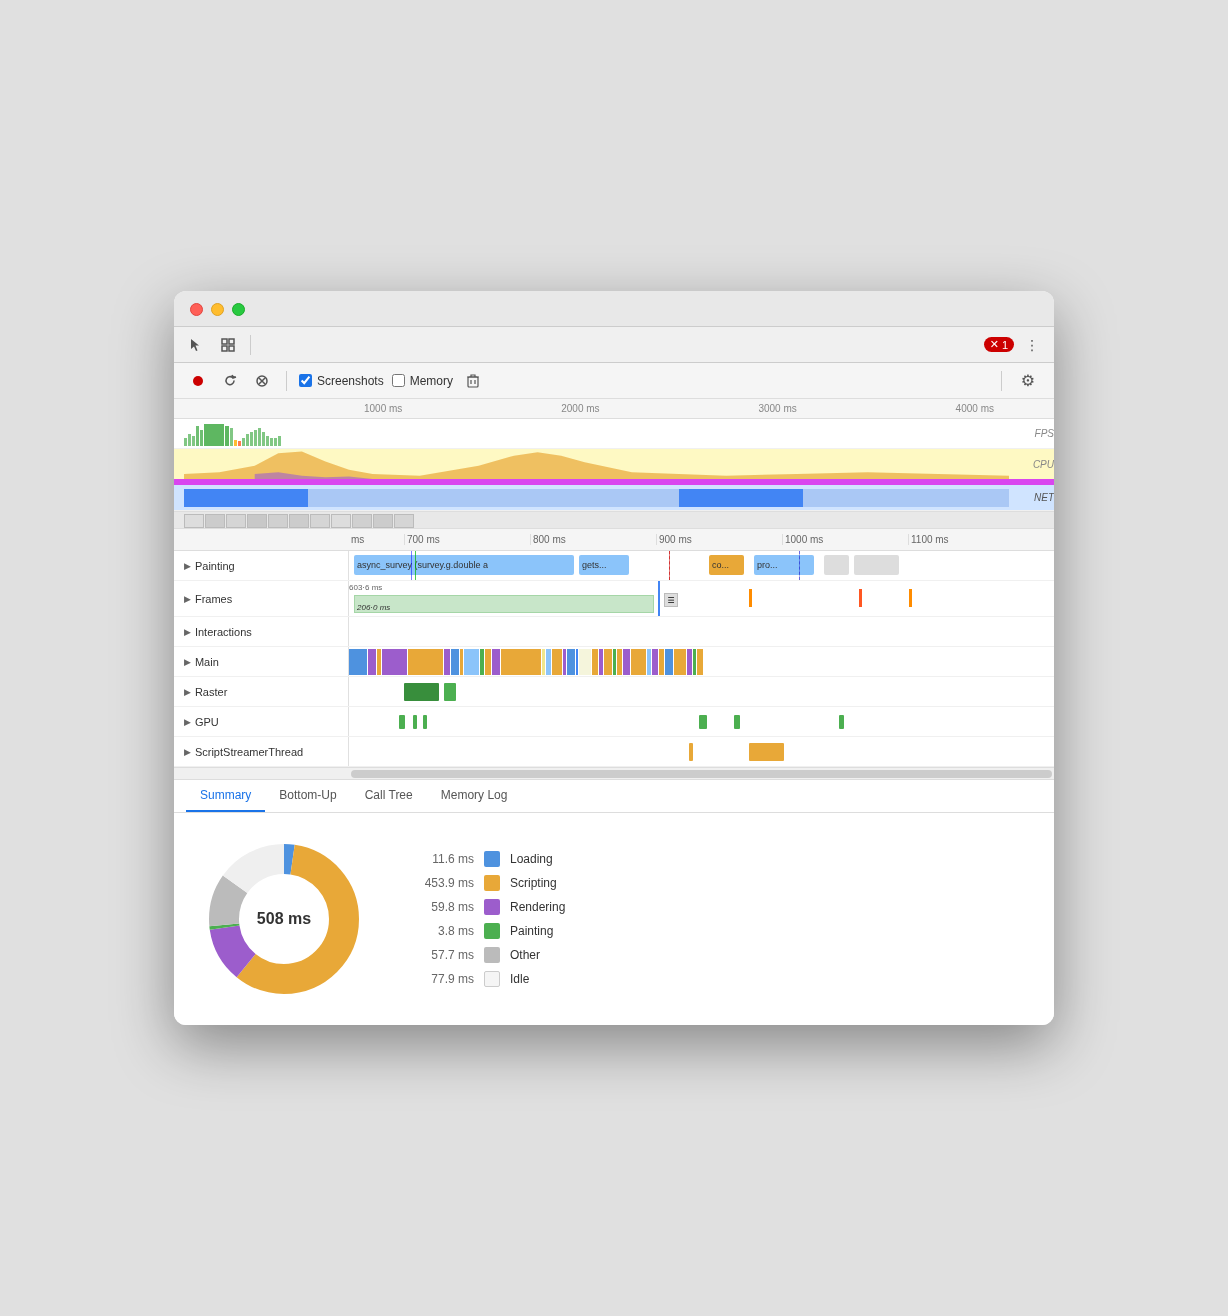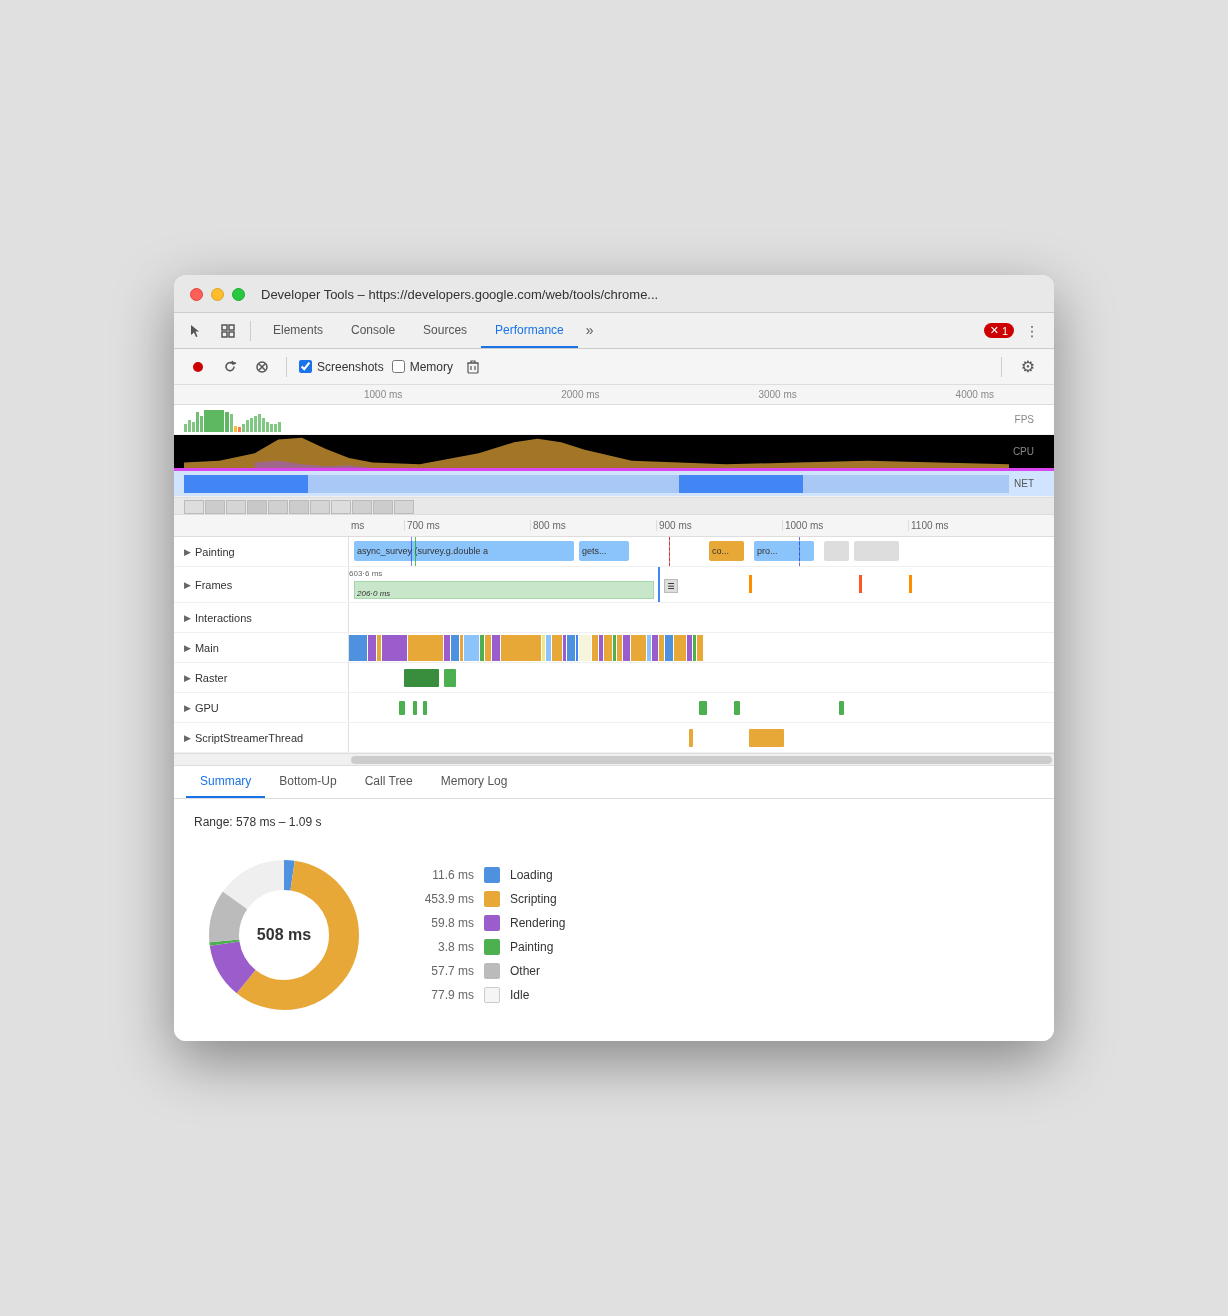--- a/index.html
+++ b/index.html
@@ -160,24 +160,25 @@
     }
     .fps-row, .cpu-row, .net-row {
       height: 32px;
       position: relative;
       border-bottom: 1px solid #f0f0f0;
       display: flex;
       align-items: center;
     }
     .row-label {
       position: absolute;
-      right: 20px;
+      right: 0;
       font-size: 10px;
       color: #888;
       z-index: 2;
+      font-style: italic;
     }
     .net-row { background: #e8f0fe; }
 
     
     .flamechart {
       background: #fff;
       border-bottom: 1px solid #ddd;
       overflow-x: auto;
       overflow-y: hidden;
     }
@@ -337,55 +338,37 @@
 <body>
 
 <div class="window">
 
   <div class="titlebar">
     <div class="traffic-lights">
       <div class="tl red"></div>
       <div class="tl yellow"></div>
       <div class="tl green"></div>
     </div>
-    <span class="title-text">Developer Tools – https://developers.google.com/web/tools/chrome...</span>
   </div>
 
   <div class="devtools-toolbar">
     <button class="toolbar-icon-btn">
       <svg width="14" height="14" viewBox="0 0 14 14">
           <path d="M2 1 L2 11 L5 8.5 L7 13 L8.5 12.5 L6.5 7.5 L10 7.5 Z" fill="#555"></path>
         </svg>
     </button>
     <button class="toolbar-icon-btn">
       <svg width="14" height="14" viewBox="0 0 14 14">
         <rect x="1" y="1" width="5" height="5" fill="none" stroke="#555" stroke-width="1.5"></rect>
         <rect x="8" y="1" width="5" height="5" fill="none" stroke="#555" stroke-width="1.5"></rect>
         <rect x="1" y="8" width="5" height="5" fill="none" stroke="#555" stroke-width="1.5"></rect>
         <rect x="8" y="8" width="5" height="5" fill="none" stroke="#555" stroke-width="1.5"></rect>
       </svg>
     </button>
     <div class="toolbar-divider"></div>
-    <div class="tab-bar">
-      <div class="tab">
-        <span>Elements</span>
-      </div>
-      <div class="tab">
-        <span>Console</span>
-      </div>
-      <div class="tab">
-        <span>Sources</span>
-      </div>
-      <div class="tab active">
-        <span>Performance</span>
-      </div>
-      <div class="tab tab-more">
-        <span>»</span>
-      </div>
-    </div>
     <div class="toolbar-right">
       <div class="error-badge">
         <span>✕</span>
         <span>1</span>
       </div>
       <button class="toolbar-icon-btn">⋮</button>
     </div>
   </div>
 
   <div class="perf-toolbar">
@@ -459,21 +442,21 @@
         <div style="height:16px;width:3px;background:#4caf50;opacity:0.7"></div>
         <div style="height:18px;width:3px;background:#4caf50;opacity:0.7"></div>
         <div style="height:14px;width:3px;background:#4caf50;opacity:0.7"></div>
         <div style="height:10px;width:3px;background:#4caf50;opacity:0.7"></div>
         <div style="height:8px;width:3px;background:#4caf50;opacity:0.7"></div>
         <div style="height:8px;width:3px;background:#4caf50;opacity:0.7"></div>
         <div style="height:10px;width:3px;background:#4caf50;opacity:0.7"></div>
       </div>
     </div>
 
-    <div class="cpu-row" style="height:36px; background:#000000; position:relative; border-bottom:3px solid #d946ef;">
+    <div class="cpu-row" style="height:36px; background:#fef9c3; position:relative; border-bottom:6px solid #d946ef;">
       <span class="row-label">CPU</span>
 
       <svg style="position:absolute;left:10px;right:45px;top:0;height:100%;width:calc(100% - 55px);" viewBox="0 0 700 36" preserveAspectRatio="none">
 
         <polygon points="0,36 0,30 30,28 60,20 80,5 100,3 120,15 140,25 160,30 200,32 250,20 280,8 300,4 320,8 340,16 380,28 420,30 460,32 520,30 580,28 640,30 700,32 700,36" fill="#e8a838" opacity="0.7"></polygon>
 
         <polygon points="60,36 60,30 80,28 100,32 120,34 140,33 160,36" fill="#9c5dcc" opacity="0.6"></polygon>
       </svg>
     </div>
 
@@ -680,21 +663,20 @@
       </div>
       <div class="summary-tab">
         <span>Call Tree</span>
       </div>
       <div class="summary-tab">
         <span>Memory Log</span>
       </div>
     </div>
 
     <div class="summary-content">
-      <div class="range-text">Range: 578 ms – 1.09 s</div>
 
       <div class="summary-chart-area">
 
         <div class="donut-container">
           <svg width="180" height="180" viewBox="0 0 180 180">
 
             <circle cx="90" cy="90" r="60" fill="none" stroke="#4e92df" stroke-width="30" stroke-dasharray="8.67 368.32" stroke-dashoffset="0" transform="rotate(-90 90 90)"></circle>
 
             <circle cx="90" cy="90" r="60" fill="none" stroke="#e8a838" stroke-width="30" stroke-dasharray="220.5 156.49" stroke-dashoffset="-8.67" transform="rotate(-90 90 90)"></circle>
 

